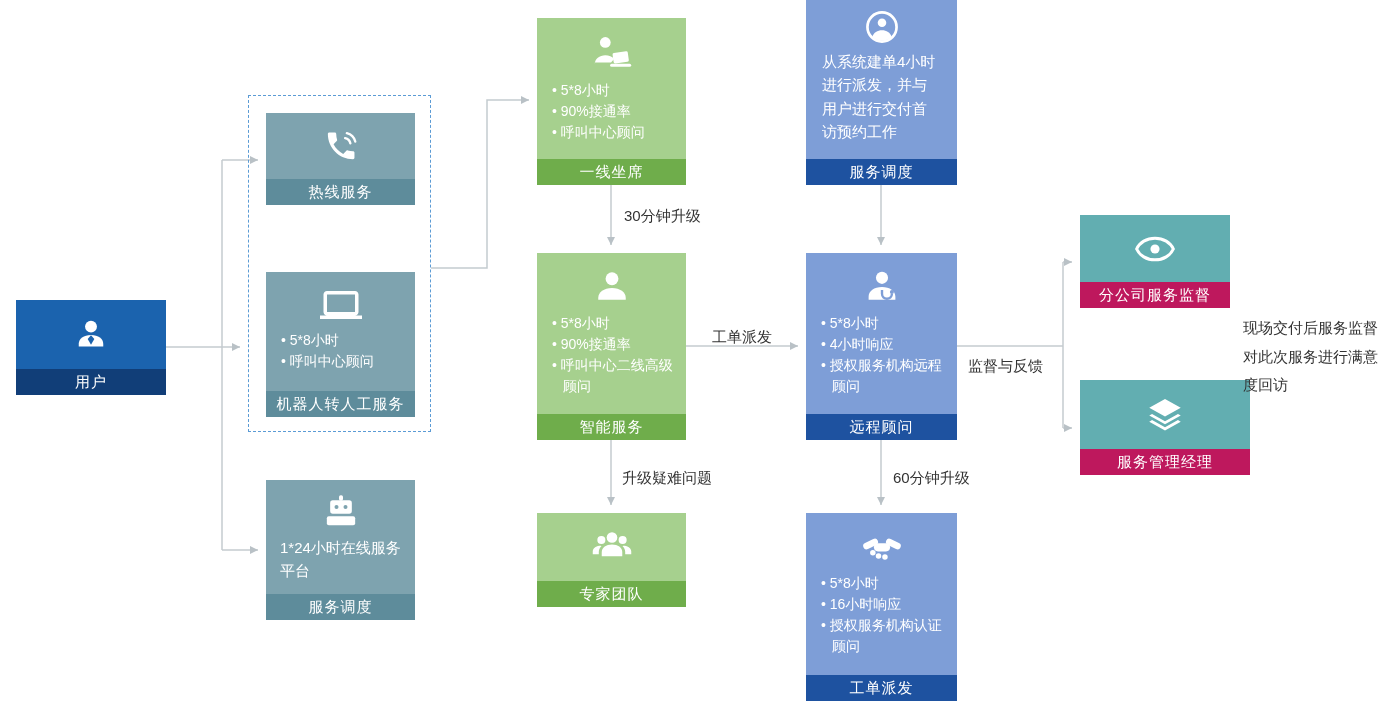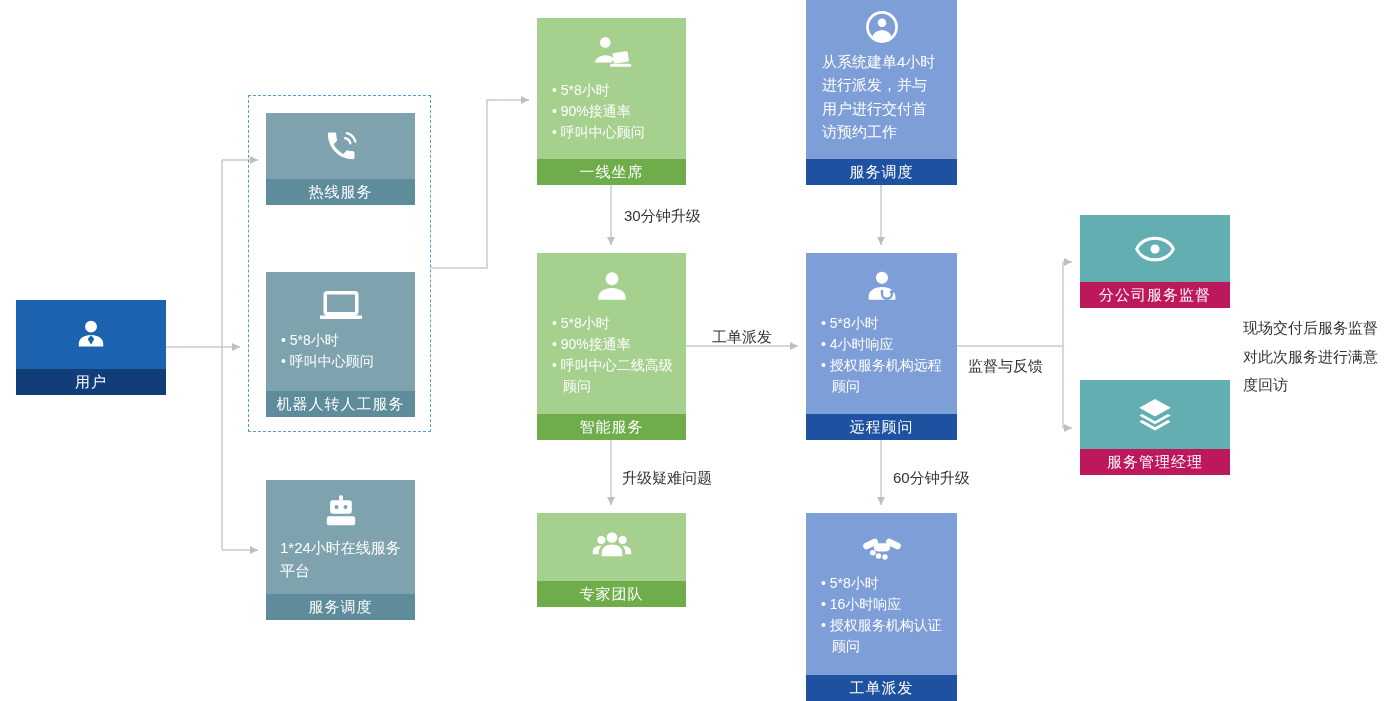--- a/index.html
+++ b/index.html
@@ -254,21 +254,21 @@
       <span class="icon">
         <svg viewBox="0 0 24 24" width="42" height="42">
             <path d="M12 5.8C7.2 5.8 3.2 8.3 1.5 12c1.7 3.7 5.7 6.2 10.5 6.2s8.8-2.5 10.5-6.2C20.8 8.3 16.8 5.8 12 5.8z" fill="none" stroke="#fff" stroke-width="1.7"></path>
             <circle cx="12" cy="12" r="2.6" fill="#fff"></circle>
           </svg>
       </span>
     </div>
     <div class="label">分公司服务监督</div>
   </div>
 
-  <div class="node c-cyan center" style="left:1080px;top:380px;width:150px;height:95px">
+  <div class="node c-cyan center" style="left:1080px;top:380px;width:170px;height:95px">
     <div class="body">
       <span class="icon">
         <svg viewBox="0 0 24 24" width="42" height="42" fill="#fff">
             <path d="M12 2.8l9 5-9 5-9-5 9-5z"></path>
             <path d="M4.6 11.4L12 15.5l7.4-4.1 1.6.9-9 5-9-5 1.6-.9z"></path>
             <path d="M4.6 14.9L12 19l7.4-4.1 1.6.9-9 5-9-5 1.6-.9z"></path>
           </svg>
       </span>
     </div>
     <div class="label">服务管理经理</div>

